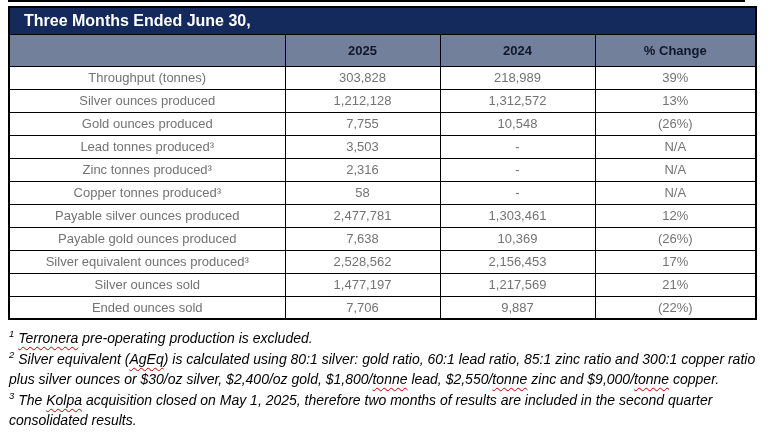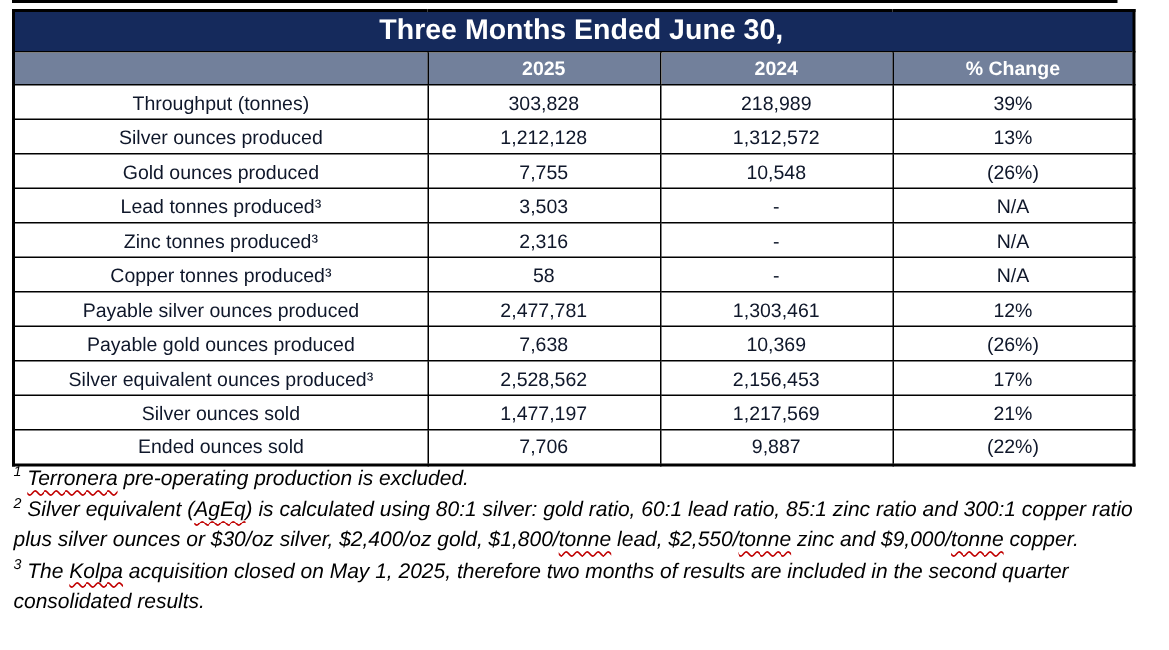--- a/index.html
+++ b/index.html
@@ -31,46 +31,46 @@
   }
   .prod-table th, .prod-table td {
     border: 1px solid #000000;
     overflow: hidden;
     white-space: nowrap;
   }
   .title-row th {
     background: #152a5c;
     color: #ffffff;
     font-weight: bold;
-    font-size: 19px;
-    text-align: center;
+    font-size: 16px;
+    text-align: left;
     height: 27px;
     padding: 2px 4px 2px 14px;
   }
   .col-header-row th {
     background: #72809b;
-    color: #ffffff;
+    color: #0f172a;
     font-weight: bold;
     font-size: 13px;
     text-align: center;
-    height: 22px;
+    height: 32px;
     padding: 2px 4px;
   }
   .prod-table tbody td {
     background: #ffffff;
-    color: #0f172a;
+    color: #737373;
     font-size: 13px;
     text-align: center;
     height: 23px;
     padding: 2px 20px;
   }
   .footnotes {
     position: absolute;
     left: 9px;
-    top: 308px;
+    top: 328px;
     width: 748px;
     font-style: italic;
     font-size: 14px;
     line-height: 20.5px;
     color: #000000;
   }
   .footnote { margin: 0; }
   .fn-marker {
     font-size: 9.5px;
     vertical-align: super;

